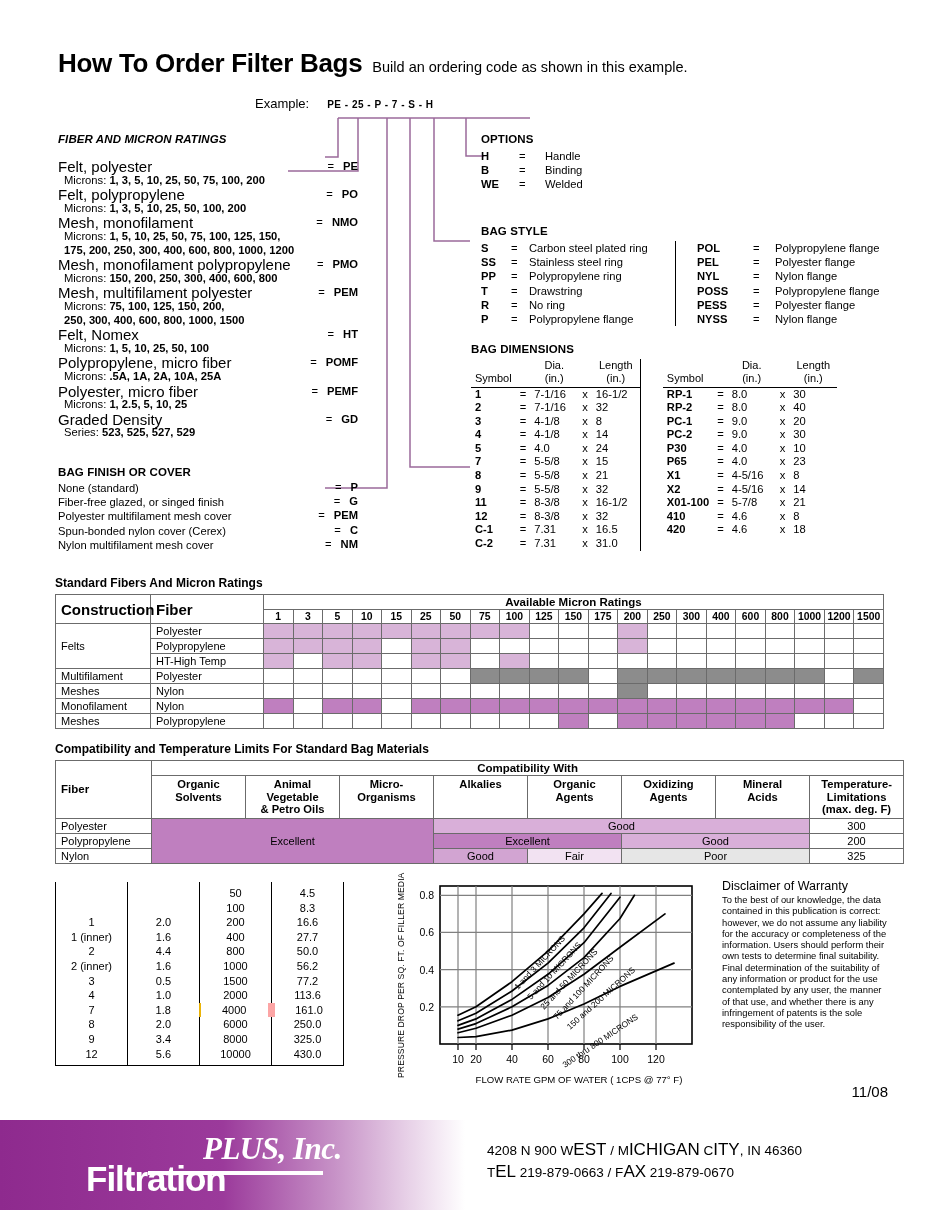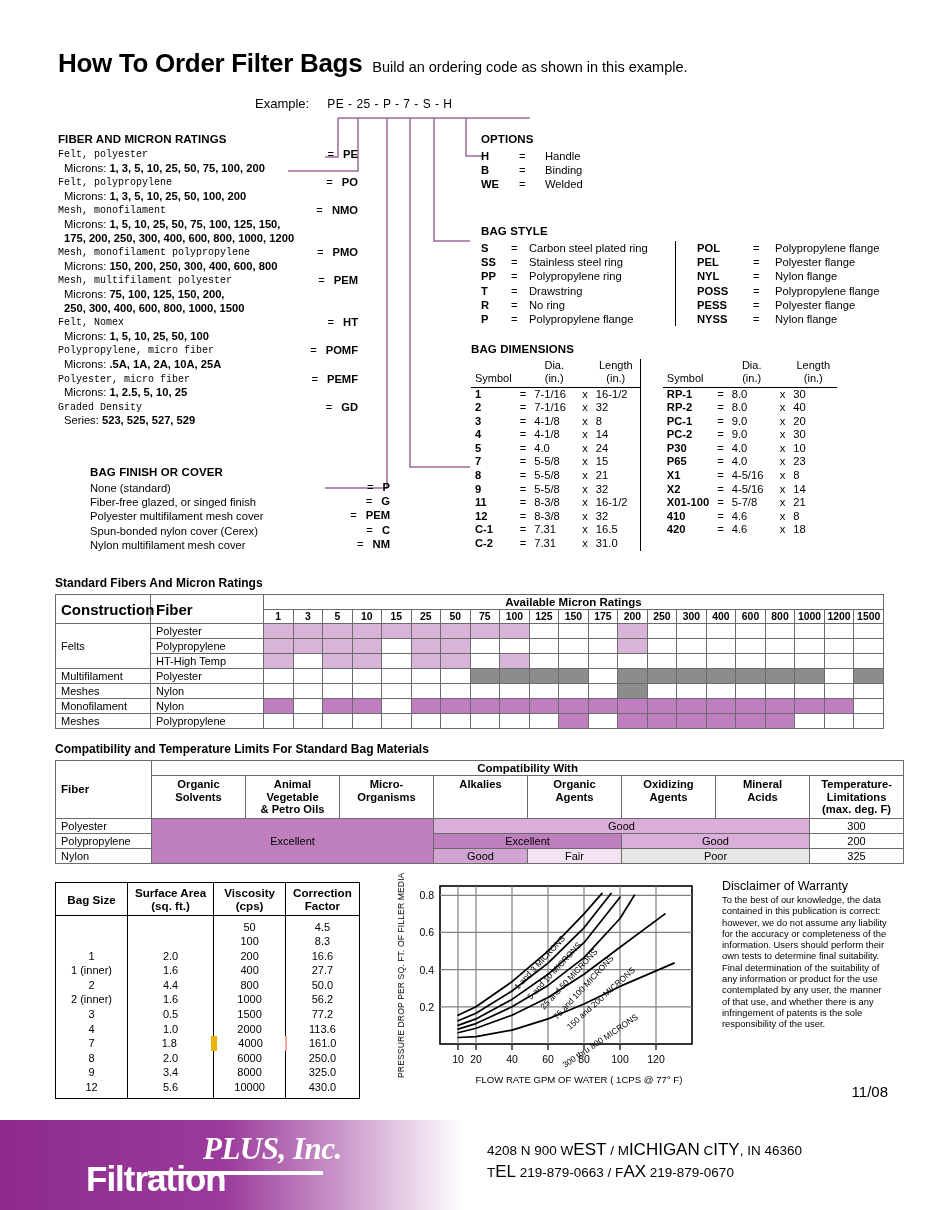--- a/index.html
+++ b/index.html
@@ -14,40 +14,40 @@
   .page { position:relative; width:935px; height:1210px; }
 
   
   .title-row { position:absolute; left:58px; top:48px; display:flex; align-items:baseline; gap:10px; }
   .main-title { font-size:26px; font-weight:bold; letter-spacing:-0.3px; }
   .sub-title { font-size:14.5px; }
 
   
   .example-row { position:absolute; left:255px; top:96px; display:flex; align-items:baseline; gap:18px; }
   .example-label { font-size:13px; }
-  .example-code { font-size:12px; font-weight:normal; letter-spacing:0.5px; }
+  .example-code { font-size:10px; font-weight:bold; letter-spacing:0.5px; }
 
   
   .connectors { position:absolute; left:0; top:0; width:935px; height:560px; pointer-events:none; }
 
   
   .sec-head { font-size:11.5px; font-weight:bold; letter-spacing:0.1px; }
 
   
   .fiber-block { position:absolute; left:58px; top:133px; width:300px; }
-  .fiber-block .sec-head { margin-bottom:3px; }
+  .fiber-block .sec-head { margin-bottom:15px;font-style:italic; }
   .f-item { position:relative; margin-bottom:1px; }
-  .f-name { font-size:10px; line-height:13.6px;font-family:Liberation Mono, monospace; }
+  .f-name { font-size:15px; line-height:13.6px; }
   .f-code { position:absolute; right:0; top:0; font-size:11.2px; font-weight:bold; white-space:nowrap; }
   .f-code .eq { font-weight:normal; margin-right:9px; }
   .f-mic { font-size:11.2px; line-height:13.6px; padding-left:6px; }
   .f-mic b { font-weight:bold; }
 
   
-  .finish-block { position:absolute; left:58px; top:466px; width:300px;margin-left:32px; }
+  .finish-block { position:absolute; left:58px; top:466px; width:300px; }
   .finish-block .sec-head { margin-bottom:3px; }
   .fin-item { position:relative; margin-bottom:0px; }
   .fin-name { font-size:11.2px; line-height:14.2px; }
   .fin-code { position:absolute; right:0; top:0; font-size:11.2px; font-weight:bold; }
   .fin-code .eq { font-weight:normal; margin-right:9px; }
 
   
   .options-block { position:absolute; left:481px; top:133px; }
   .options-block .sec-head { margin-bottom:4px; }
   .kv { display:flex; font-size:11.2px; line-height:14.2px; }
@@ -866,26 +866,20 @@
             <td class="val v-poor" colspan="2">Poor</td>
             <td class="val">325</td>
           </tr>
         </tbody>
       </table>
   </div>
 
   <div class="bsize-wrap">
     <table class="bsize" id="bsize-table">
         <tbody>
-          <tr>
-            <th>Bag Size</th>
-            <th>Surface Area<br>(sq. ft.)</th>
-            <th>Viscosity<br>(cps)</th>
-            <th>Correction<br>Factor</th>
-          </tr>
           <tr class="spacer">
             <td style="border-left:1px solid #000;border-right:1px solid #000;border-top:none;border-bottom:none"></td>
             <td style="border-left:1px solid #000;border-right:1px solid #000;border-top:none;border-bottom:none"></td>
             <td style="border-left:1px solid #000;border-right:1px solid #000;border-top:none;border-bottom:none"></td>
             <td style="border-left:1px solid #000;border-right:1px solid #000;border-top:none;border-bottom:none"></td>
           </tr>
           <tr>
             <td class="l" style="border-left:1px solid #000;border-right:1px solid #000;border-top:none;border-bottom:none">&nbsp;</td>
             <td class="l" style="border-left:1px solid #000;border-right:1px solid #000;border-top:none;border-bottom:none">&nbsp;</td>
             <td class="l" style="border-left:1px solid #000;border-right:1px solid #000;border-top:none;border-bottom:none">50</td>
@@ -928,23 +922,23 @@
             <td class="l" style="border-left:1px solid #000;border-right:1px solid #000;border-top:none;border-bottom:none">77.2</td>
           </tr>
           <tr>
             <td class="l" style="border-left:1px solid #000;border-right:1px solid #000;border-top:none;border-bottom:none">4</td>
             <td class="l" style="border-left:1px solid #000;border-right:1px solid #000;border-top:none;border-bottom:none">1.0</td>
             <td class="l" style="border-left:1px solid #000;border-right:1px solid #000;border-top:none;border-bottom:none">2000</td>
             <td class="l" style="border-left:1px solid #000;border-right:1px solid #000;border-top:none;border-bottom:none">113.6</td>
           </tr>
           <tr>
             <td class="l" style="border-left:1px solid #000;border-right:1px solid #000;border-top:none;border-bottom:none">7</td>
-            <td class="l" style="border-left:1px solid #000;border-right:6px solid #eab308;border-top:none;border-bottom:none">1.8</td>
+            <td class="l" style="border-left:1px solid #000;border-right:2px solid #eab308;border-top:none;border-bottom:none">1.8</td>
             <td class="l" style="border-left:1px solid #000;border-right:1px solid #000;border-top:none;border-bottom:none">4000</td>
-            <td class="l" style="border-left:2px solid #fca5a5;border-right:1px solid #000;border-top:none;border-bottom:none">161.0</td>
+            <td class="l" style="border-left:7px solid #fca5a5;border-right:1px solid #000;border-top:none;border-bottom:none">161.0</td>
           </tr>
           <tr>
             <td class="l" style="border-left:1px solid #000;border-right:1px solid #000;border-top:none;border-bottom:none">8</td>
             <td class="l" style="border-left:1px solid #000;border-right:1px solid #000;border-top:none;border-bottom:none">2.0</td>
             <td class="l" style="border-left:1px solid #000;border-right:1px solid #000;border-top:none;border-bottom:none">6000</td>
             <td class="l" style="border-left:1px solid #000;border-right:1px solid #000;border-top:none;border-bottom:none">250.0</td>
           </tr>
           <tr>
             <td class="l" style="border-left:1px solid #000;border-right:1px solid #000;border-top:none;border-bottom:none">9</td>
             <td class="l" style="border-left:1px solid #000;border-right:1px solid #000;border-top:none;border-bottom:none">3.4</td>

